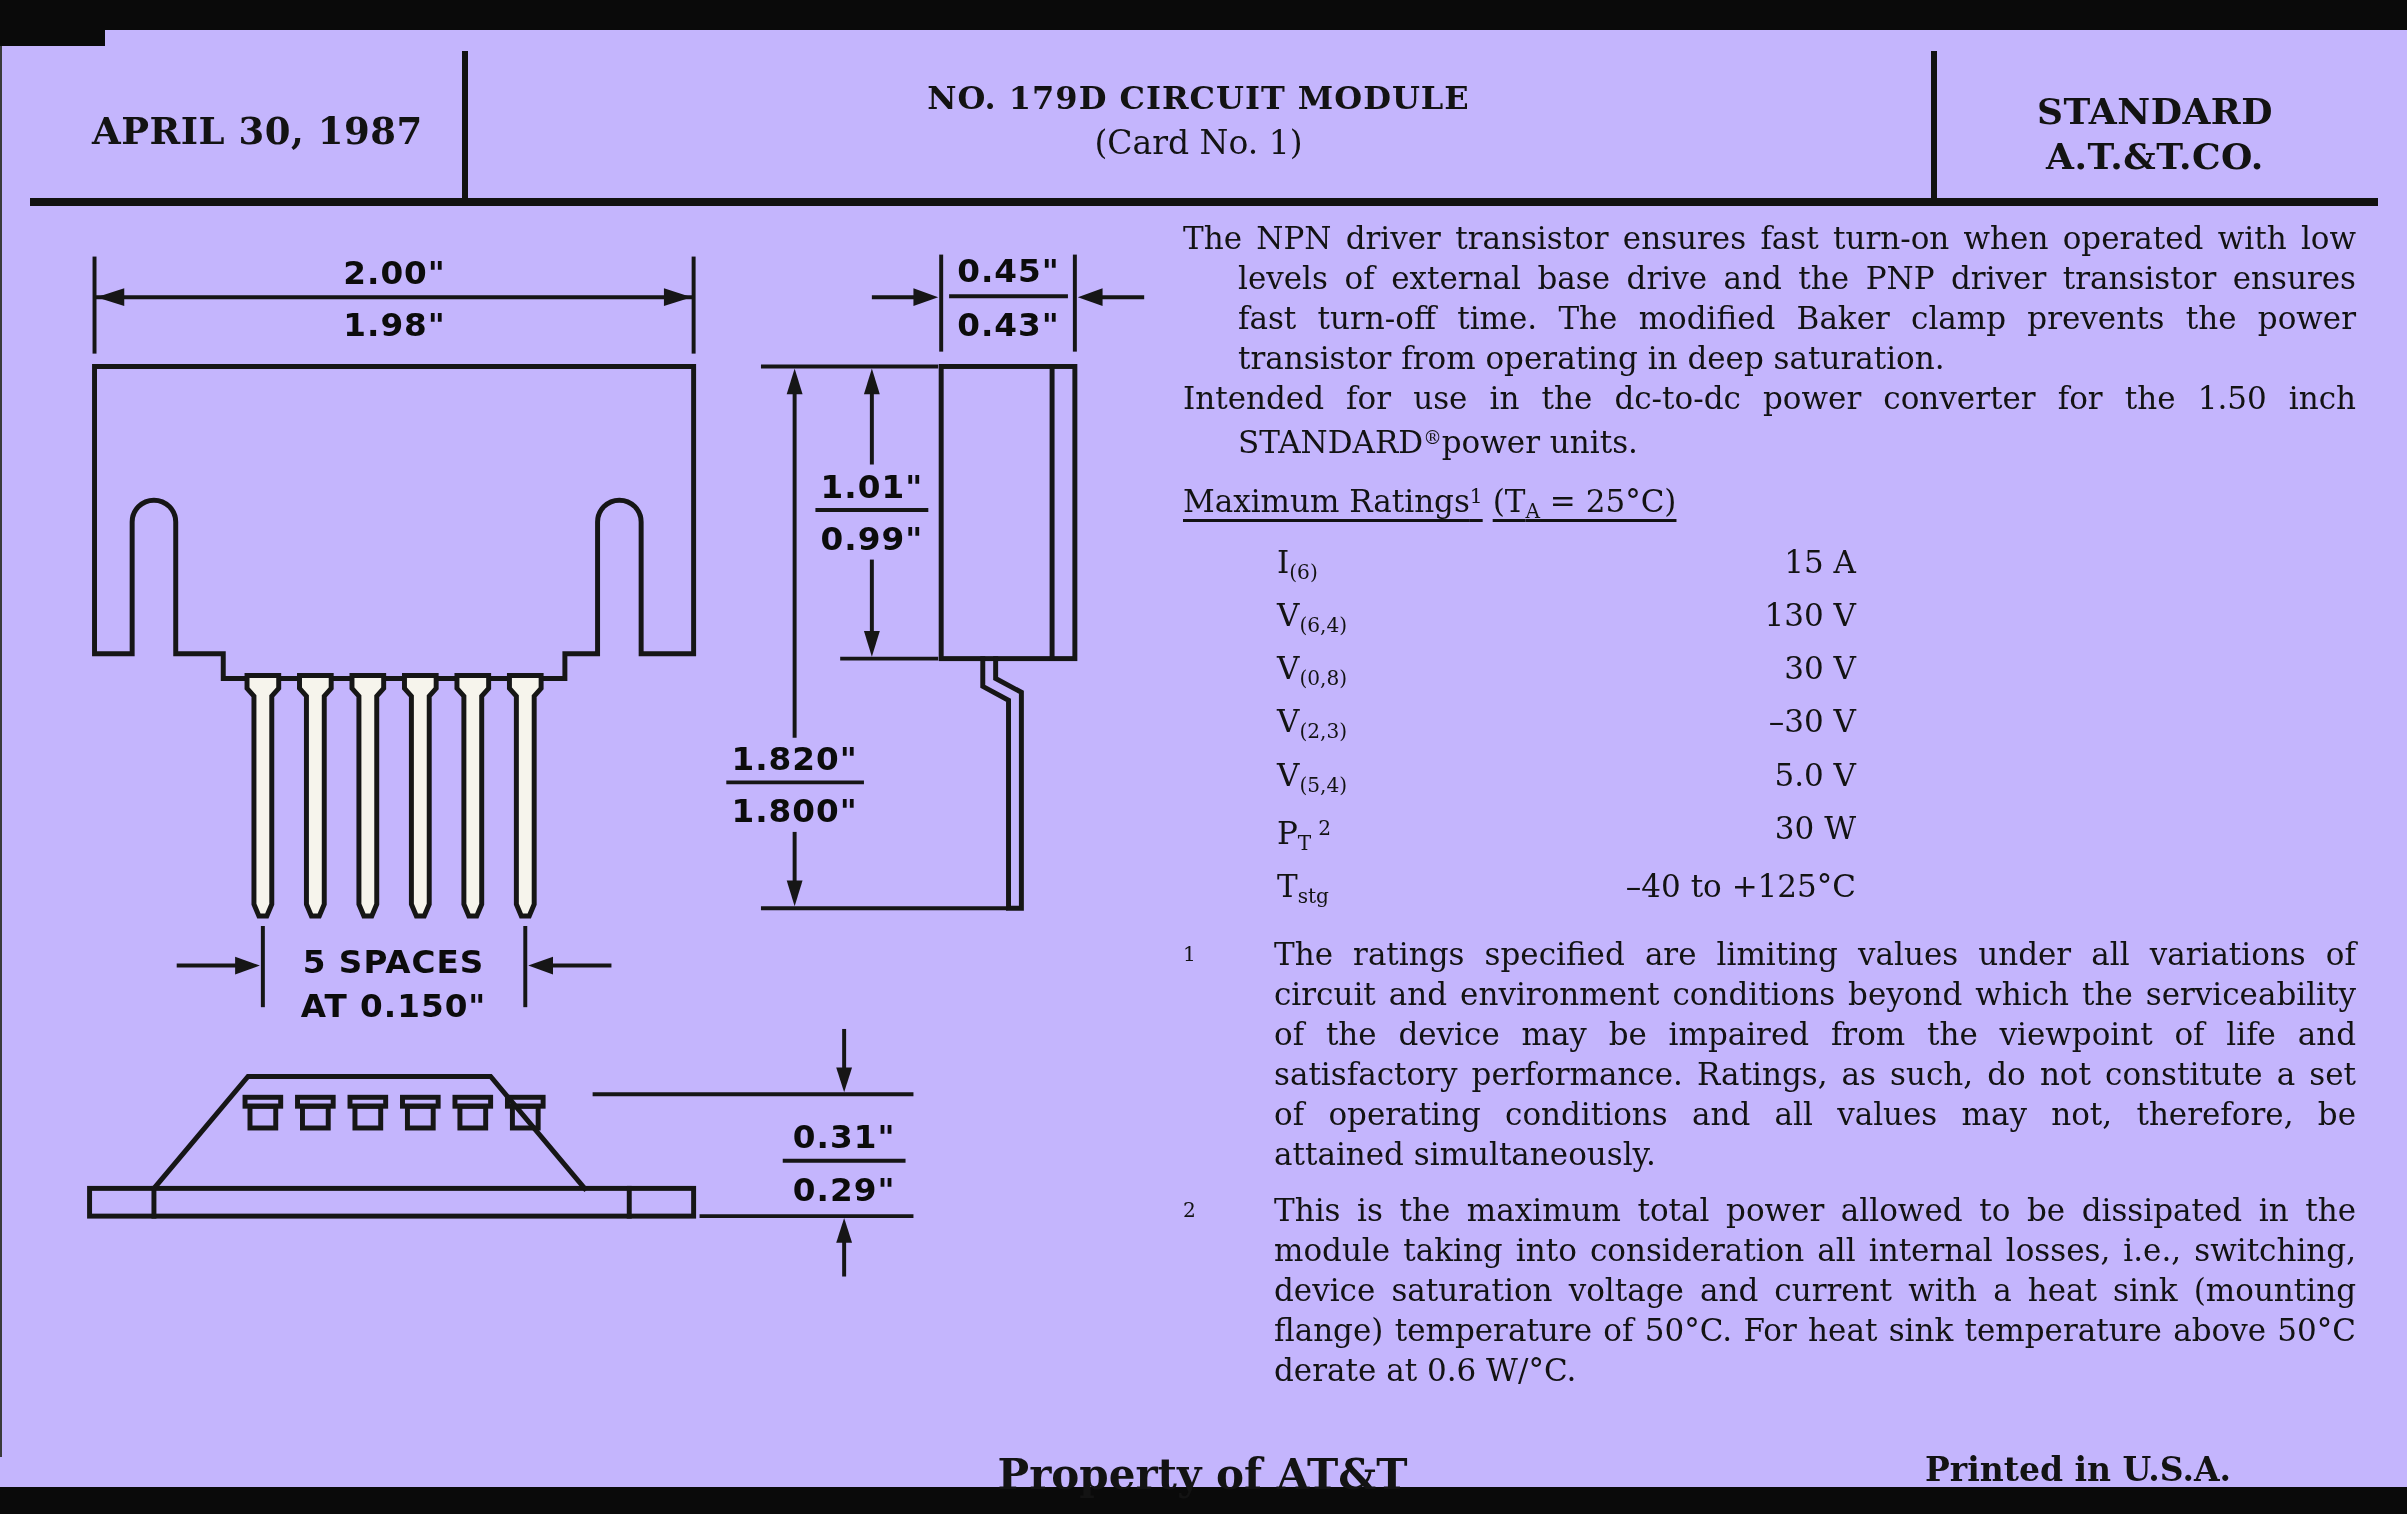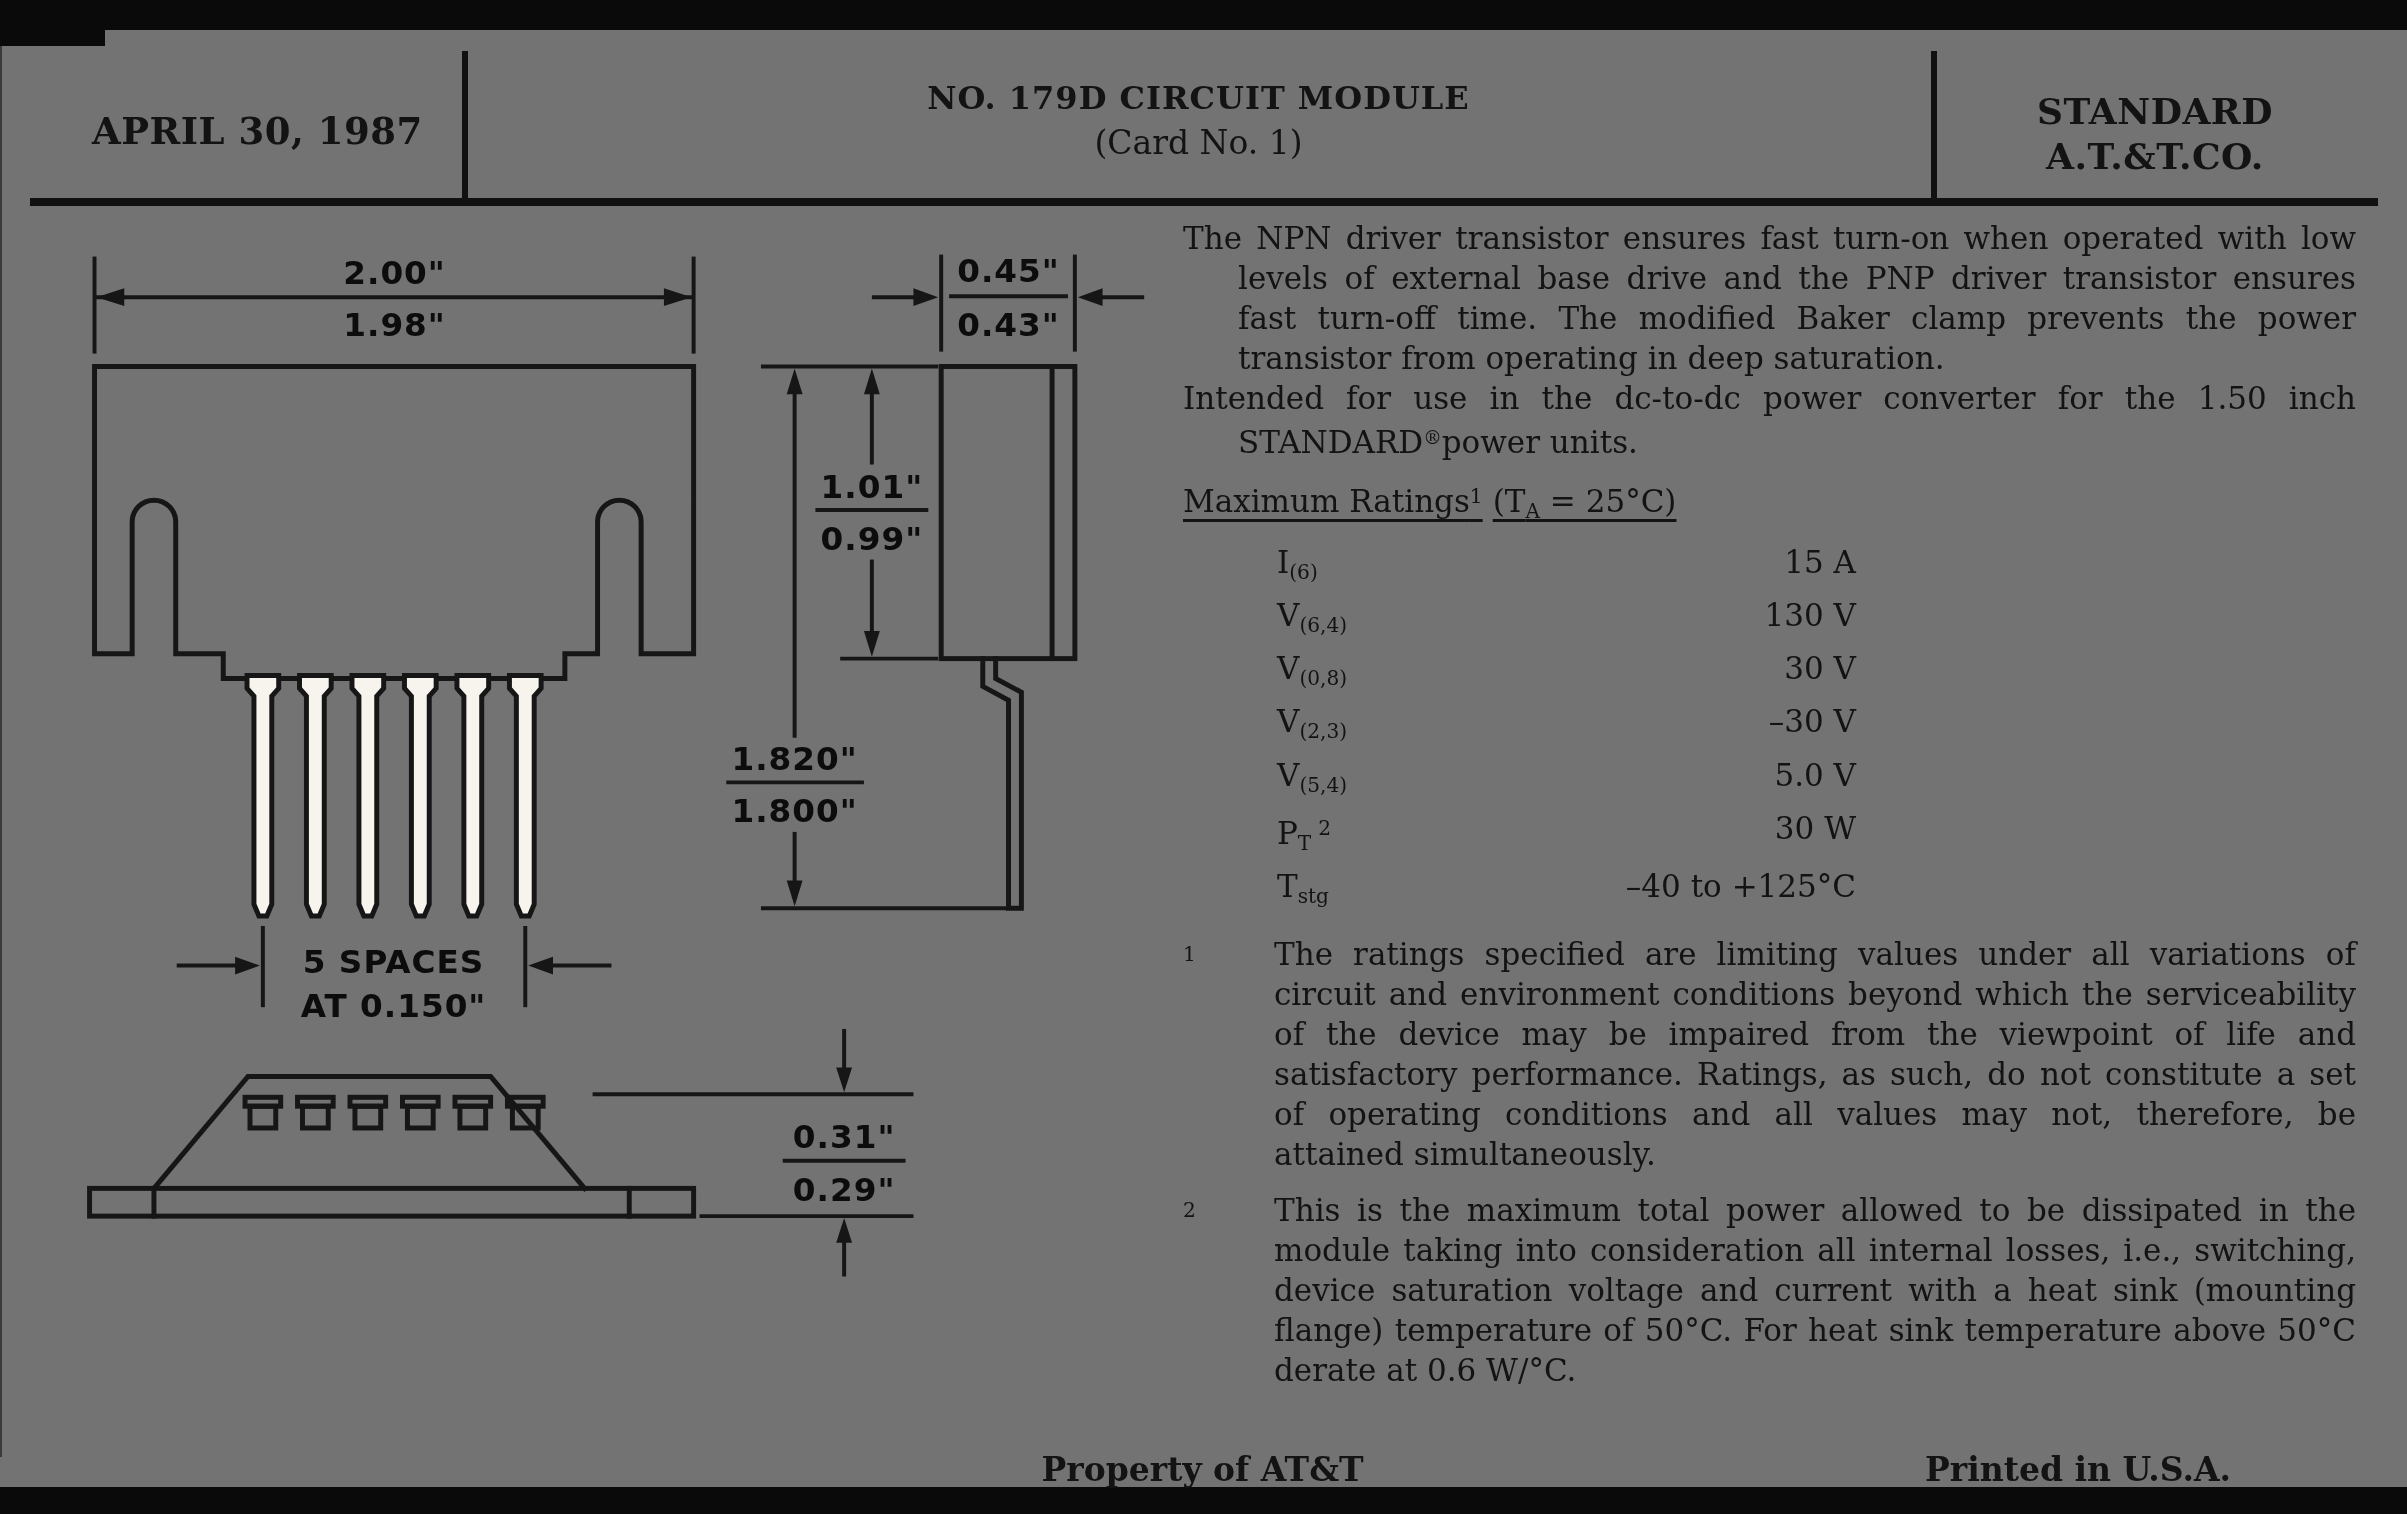--- a/index.html
+++ b/index.html
@@ -1,16 +1,16 @@
 <!DOCTYPE html>
 <html><head>
 <meta charset="utf-8">
 <style>
   html,body { margin:0; padding:0; background:#000; }
-  .scan { position:relative; width:2408px; height:1515px; background:#737373; overflow:hidden;
+  .scan { position:relative; width:2408px; height:1515px; background:#c4b5fd; overflow:hidden;
           font-family:"DejaVu Serif", serif; color:#131313; }
   .bar { position:absolute; background:#0a0a0a; }
   .topbar { left:0; top:0; width:2408px; height:30px; }
   .topcorner { left:0; top:0; width:105px; height:46px; }
   .bottombar { left:0; top:1487px; width:2408px; height:28px; }
   .leftedge { left:30px; top:30px; width:2px; height:1457px; background:#3a3a3a; }
 
   
   .date { position:absolute; left:92px; top:109px; font-weight:bold; font-size:37px; letter-spacing:0.5px; }
   .title-block { position:absolute; left:475px; top:79px; width:1447px; text-align:center; }
@@ -45,21 +45,21 @@
   .rrow { display:flex; justify-content:space-between; line-height:43px; }
   .rrow sup.fn { margin-left:7px; }
   .rrow sup.fn:empty { display:none; }
   .rval { text-align:right; }
   .footnote { display:flex; margin-top:16px; }
   .fn-marker { width:91px; flex:none; }
   .fn-text { flex:1; text-align:justify; }
 
   
   .footer-left { position:absolute; left:945px; top:1450px; width:515px; text-align:center;
-                 font-weight:bold; font-size:33px; }
+                 font-weight:bold; font-size:42px; }
   .footer-right { position:absolute; left:1860px; top:1450px; width:371px; text-align:right;
                   font-weight:bold; font-size:33px; }
 </style>
 </head>
 <body>
 
 <div class="scan">
 
   <div class="bar topbar"></div>
   <div class="bar topcorner"></div>

